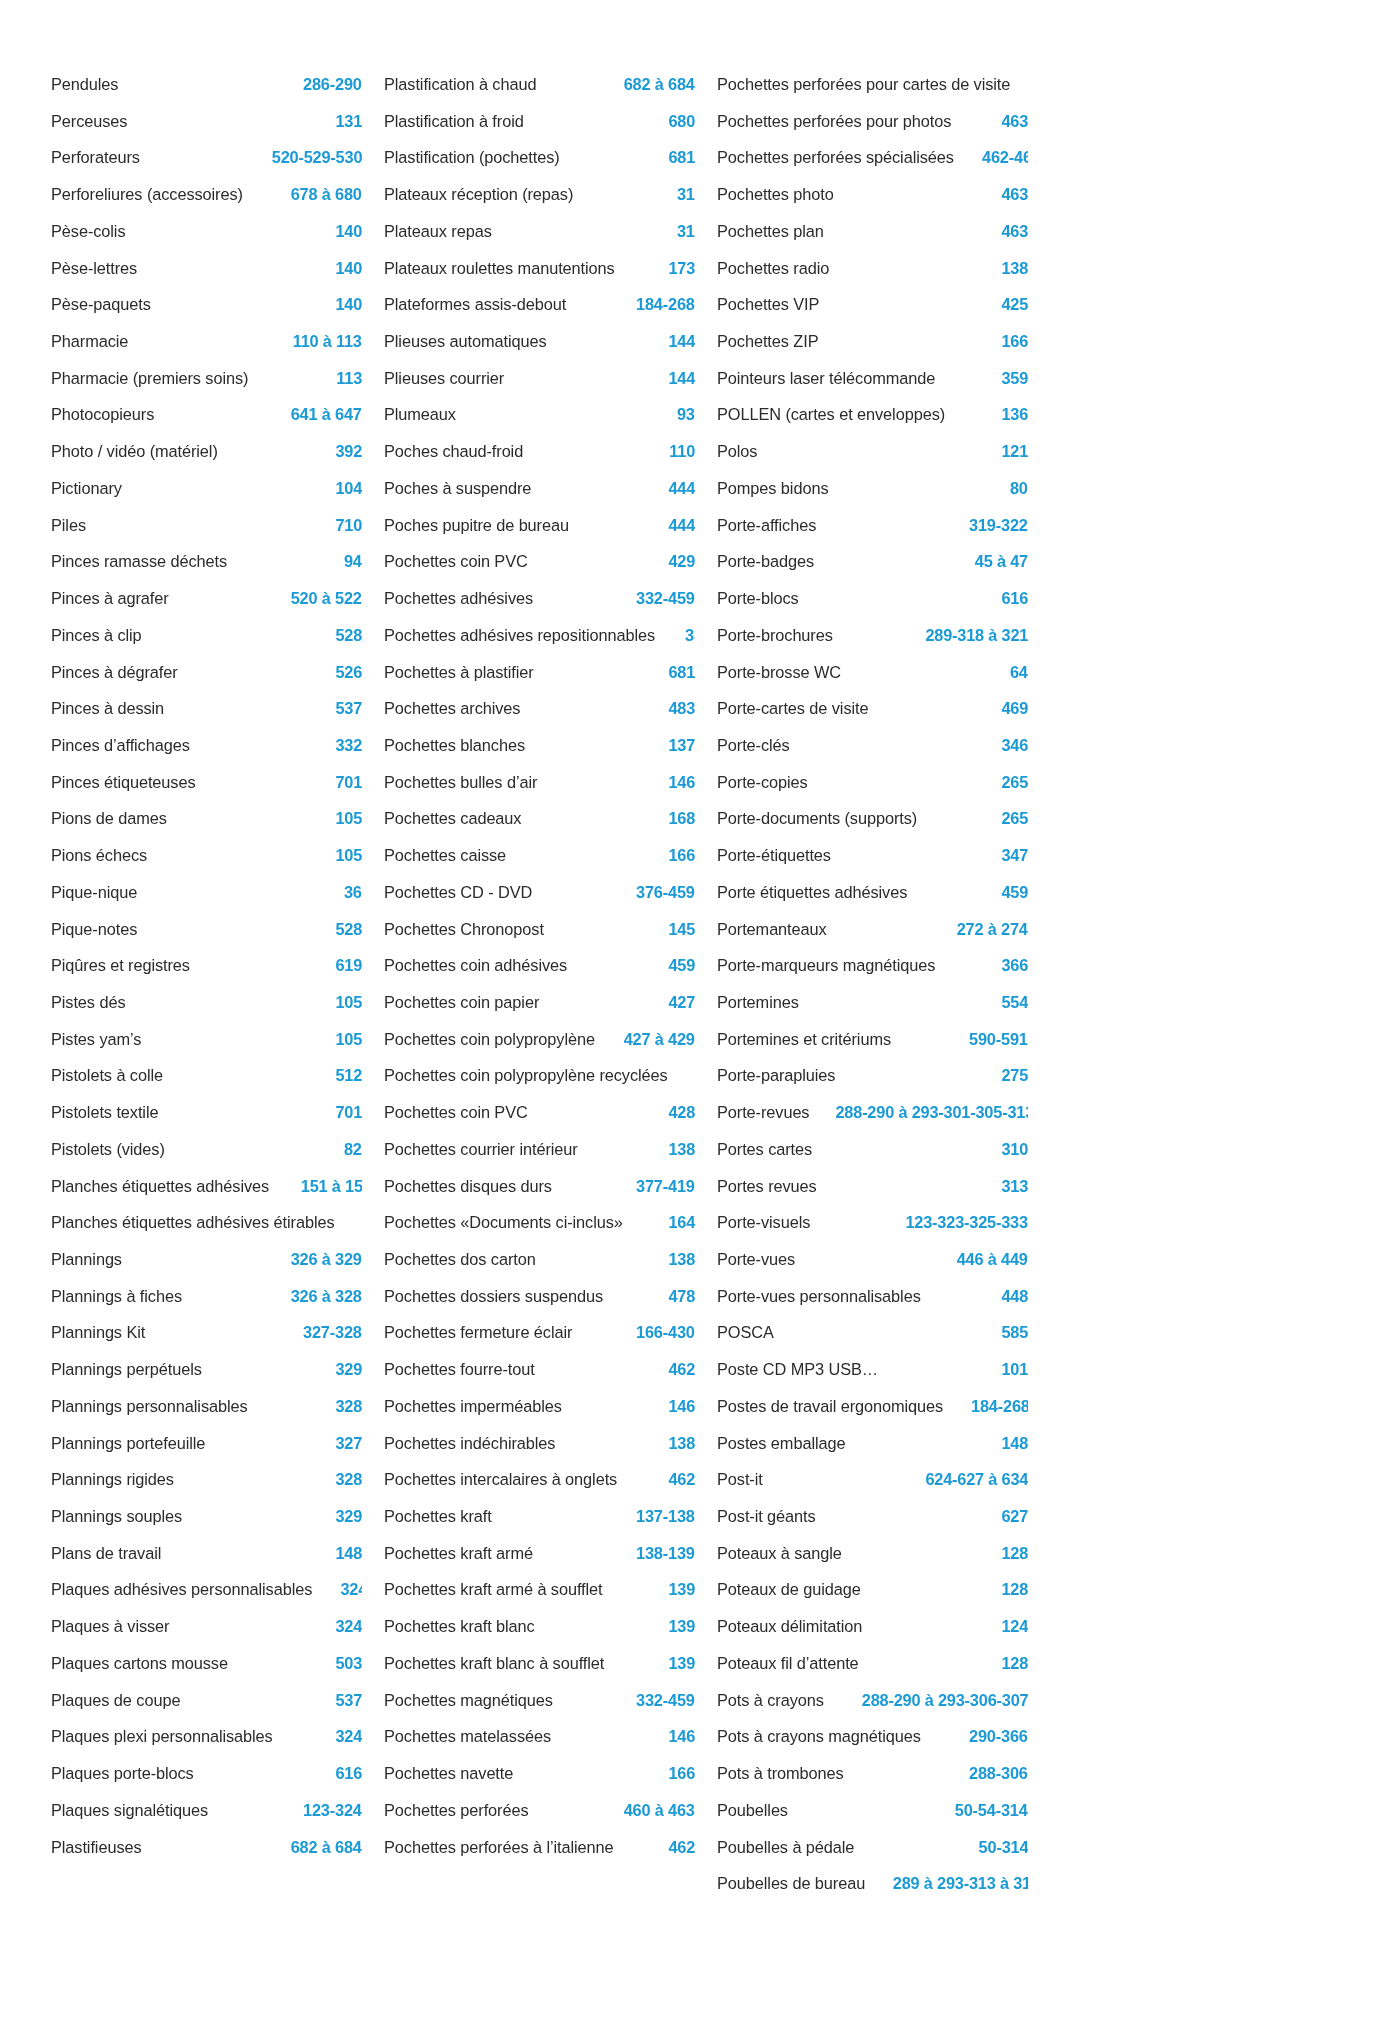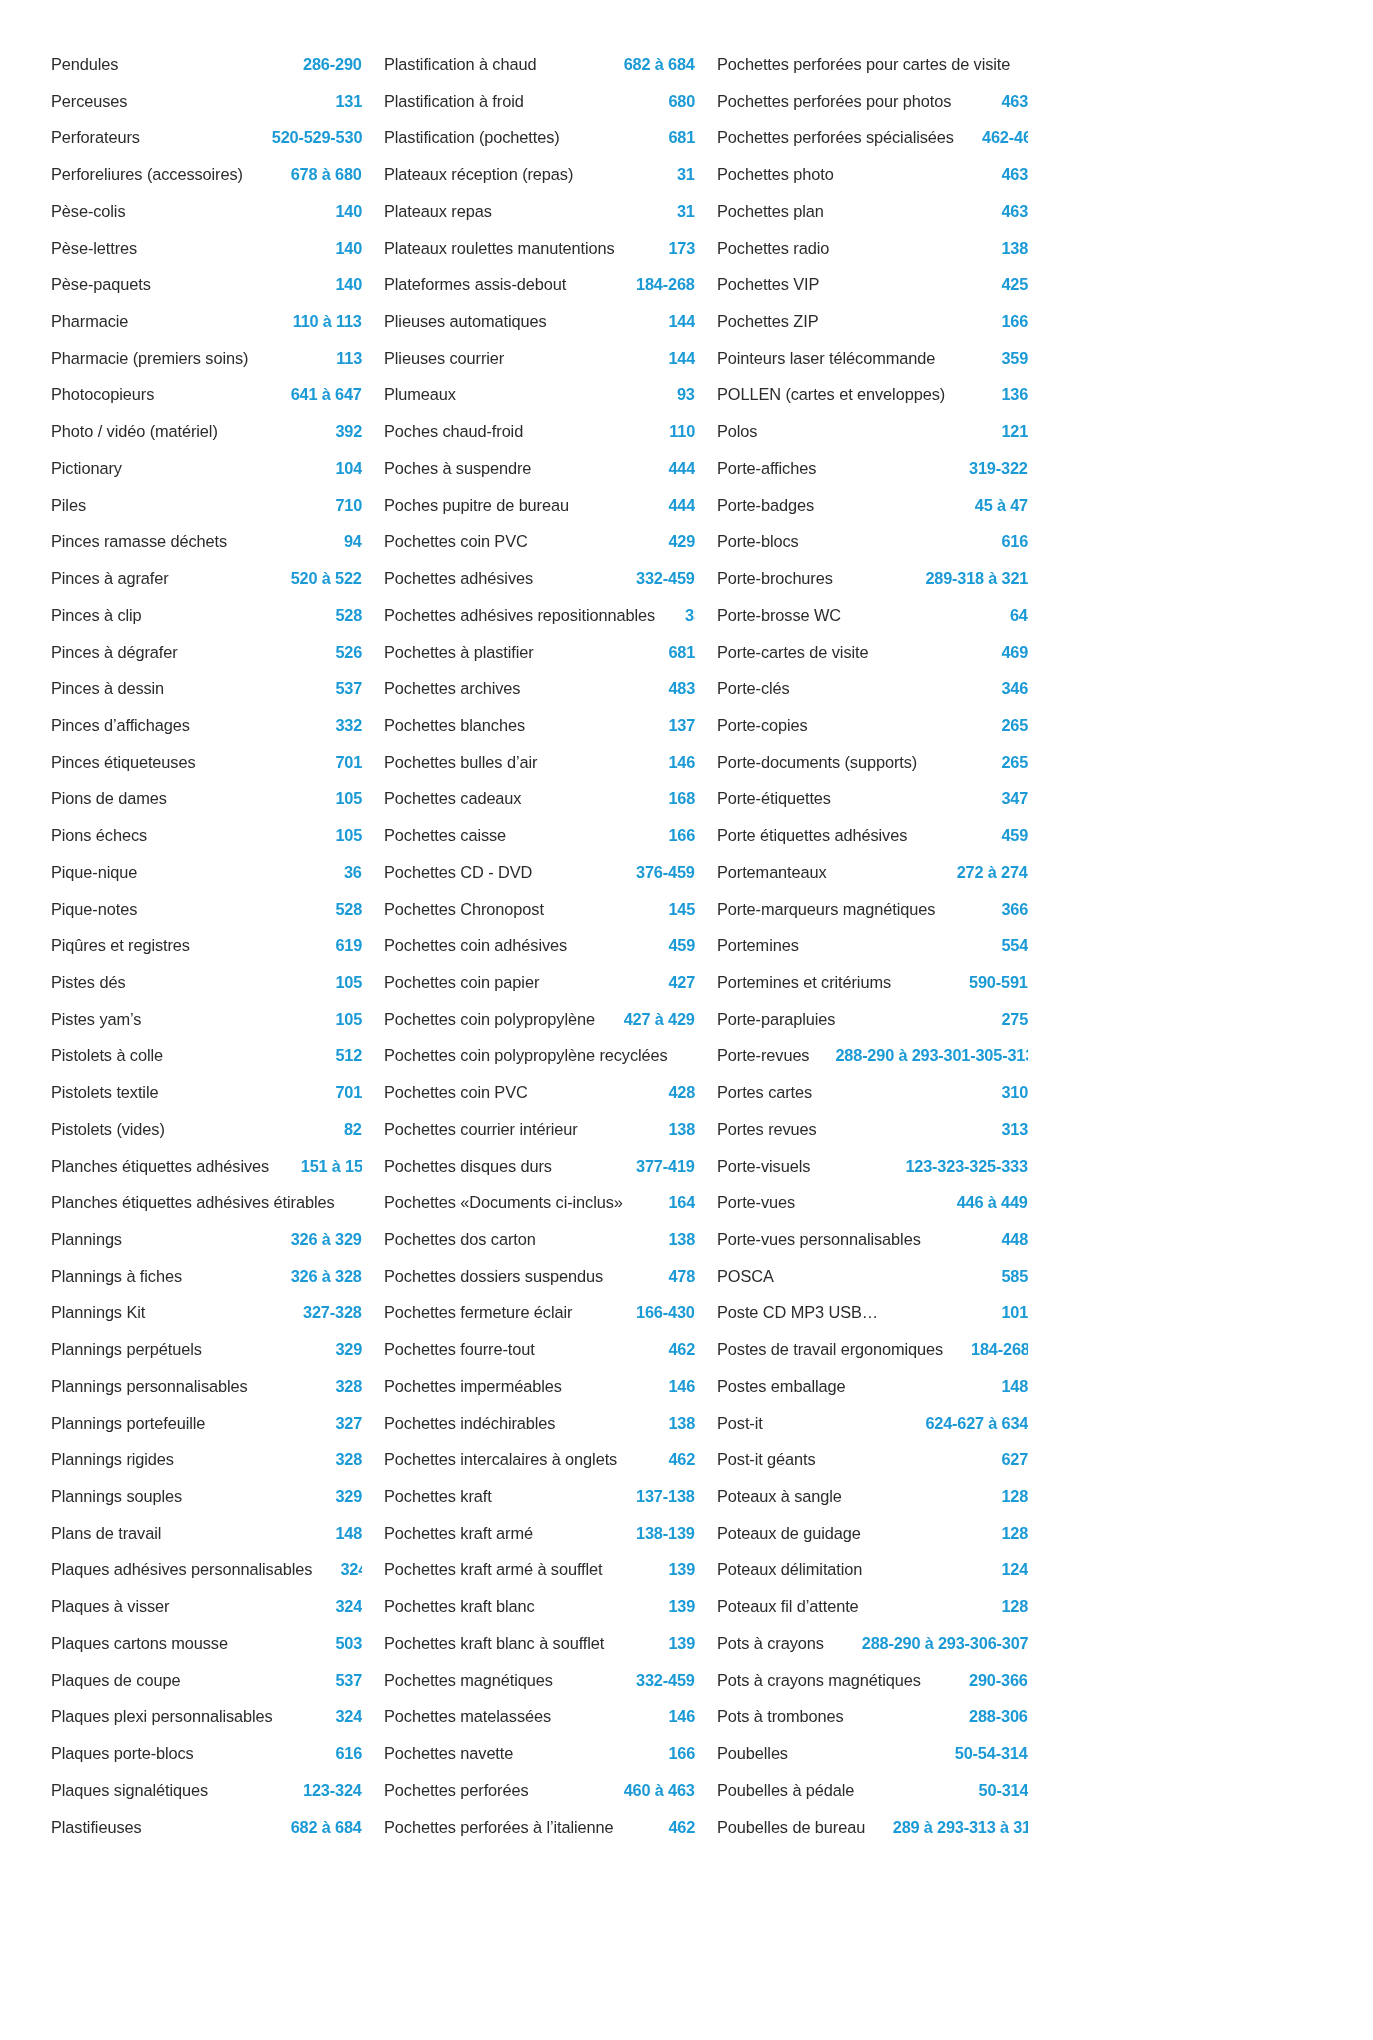--- a/index.html
+++ b/index.html
@@ -15,20 +15,21 @@
     box-sizing:border-box;
     padding:46px 0 0 0;
   }
   .columns{
     display:flex;
     flex-direction:row;
     align-items:flex-start;
     padding-left:51px;
     padding-right:54px;
     gap:22px;
+    margin-top:20px;
   }
   .col{
     flex:0 0 auto;
     width:311px;
   }
   .entry{
     display:flex;
     align-items:baseline;
     height:36.72px;
     line-height:36.72px;
@@ -624,20 +625,25 @@
           <span class="label">POLLEN (cartes et enveloppes)</span>
           <span class="leader"></span>
           <span class="pages">136</span>
         </div>
         <div class="entry">
           <span class="label">Polos</span>
           <span class="leader"></span>
           <span class="pages">121</span>
         </div>
         <div class="entry">
+          <span class="label">Pompes bidons</span>
+          <span class="leader"></span>
+          <span class="pages">80</span>
+        </div>
+        <div class="entry">
           <span class="label">Porte-affiches</span>
           <span class="leader"></span>
           <span class="pages">319-322</span>
         </div>
         <div class="entry">
           <span class="label">Porte-badges</span>
           <span class="leader"></span>
           <span class="pages">45 à 47</span>
         </div>
         <div class="entry">

